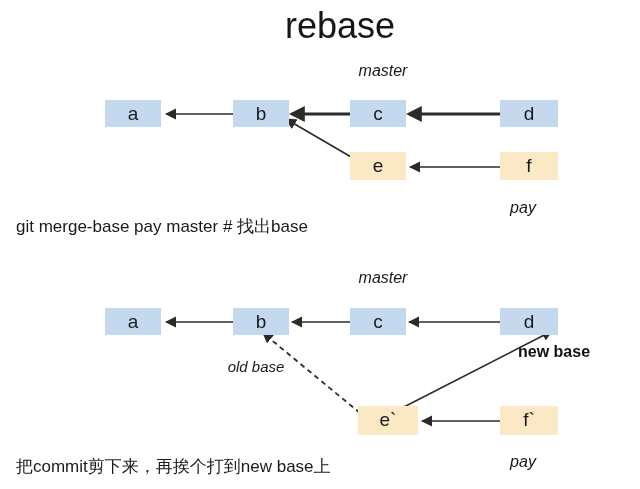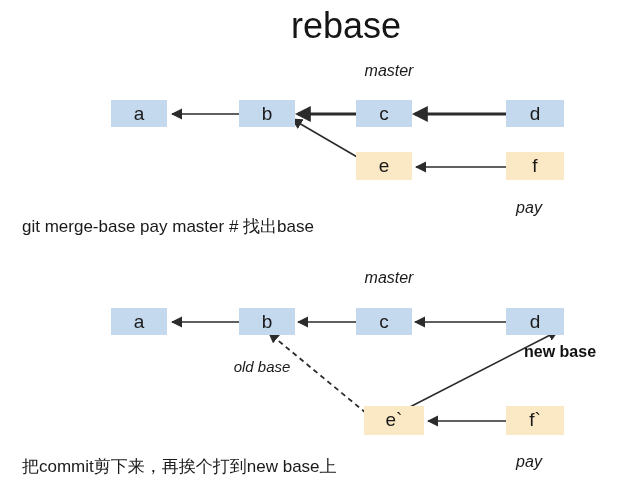--- a/index.html
+++ b/index.html
@@ -3,21 +3,21 @@
 <meta charset="utf-8">
 <style>
   html,body{margin:0;padding:0;}
   body{
     width:640px;height:489px;
     background:#ffffff;
     font-family:"Liberation Sans","DejaVu Sans",sans-serif;
     overflow:hidden;
     position:relative;
   }
-  #slide{position:relative;width:522px;height:489px;margin-left:6px;}
+  #slide{position:relative;width:522px;height:489px;}
   svg.layer{position:absolute;left:0;top:0;width:640px;height:489px;}
   .node-rect{stroke:none;}
   .node-label{
     font-family:"Liberation Sans","DejaVu Sans",sans-serif;
     font-size:19px;
     fill:#1a1a1a;
     text-anchor:middle;
     dominant-baseline:middle;
   }
   .branch-label{

